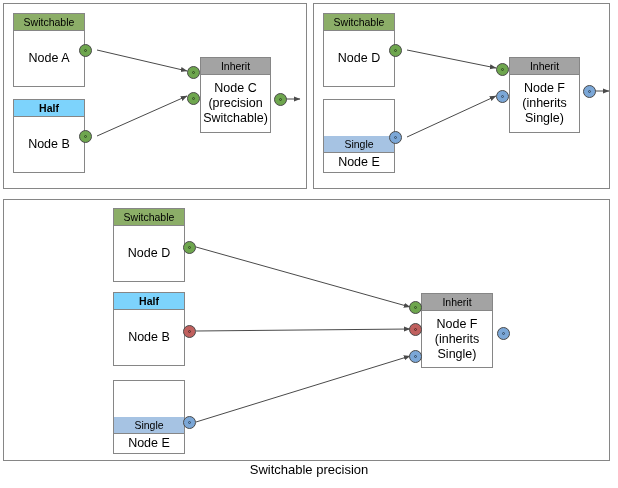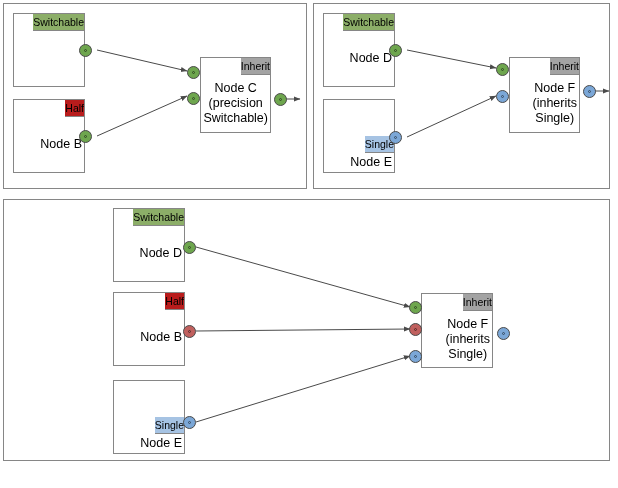--- a/index.html
+++ b/index.html
@@ -24,21 +24,20 @@
     box-sizing: border-box;
   }
   .node {
     position: absolute;
     box-sizing: border-box;
     border: 1px solid #868686;
     background: #ffffff;
     display: flex;
     flex-direction: column;
     z-index: 4;
-    align-items: flex-end;
   }
   .node-header {
     box-sizing: border-box;
     height: 17px;
     line-height: 16px;
     text-align: center;
     font-size: 10.5px;
     color: #000000;
     border-bottom: 1px solid #868686;
     white-space: nowrap;
@@ -50,21 +49,21 @@
     align-items: center;
     justify-content: center;
     text-align: center;
     font-size: 12.5px;
     color: #000000;
     line-height: 15px;
     padding: 0 2px;
     white-space: pre-line;
   }
   .hdr-switchable { background: #8CAE68; }
-  .hdr-half       { background: #b91c1c; }
+  .hdr-half       { background: #7dd3fc; font-weight: bold; }
   .hdr-single     { background: #A6C3E3; margin-top: 36px; }
   .hdr-inherit    { background: #a3a3a3; }
 
   .port {
     position: absolute;
     width: 13px;
     height: 13px;
     border-radius: 50%;
     box-sizing: border-box;
     border: 1px solid #4a4a4a;
@@ -144,20 +143,21 @@
     </g>
     <g>
       <line x1="196" y1="422" x2="410" y2="356" stroke="#4a4a4a" stroke-width="1" marker-end="url(#arrow)"></line>
     </g>
   </svg>
 
   <div class="panel" style="left:3px; top:3px; width:304px; height:186px;"></div>
 
   <div class="node" style="left:13px; top:13px; width:72px; height:74px;">
     <div class="node-header hdr-switchable">Switchable</div>
+    <div class="node-body">Node A</div>
   </div>
   <div class="port port-green" style="left:79px; top:44px;"></div>
 
   <div class="node" style="left:13px; top:99px; width:72px; height:74px;">
     <div class="node-header hdr-half">Half</div>
     <div class="node-body">Node B</div>
   </div>
   <div class="port port-green" style="left:79px; top:130px;"></div>
 
   <div class="node" style="left:200px; top:57px; width:71px; height:76px;">
@@ -218,14 +218,15 @@
     <div class="node-header hdr-inherit">Inherit</div>
     <div class="node-body">Node F
 (inherits
 Single)</div>
   </div>
   <div class="port port-green" style="left:409px; top:301px;"></div>
   <div class="port port-red" style="left:409px; top:323px;"></div>
   <div class="port port-blue" style="left:409px; top:350px;"></div>
   <div class="port port-blue" style="left:497px; top:327px;"></div>
 
+  <div class="caption" style="left:0; top:462px;">Switchable precision</div>
 
 </div>
 
 </body></html>

